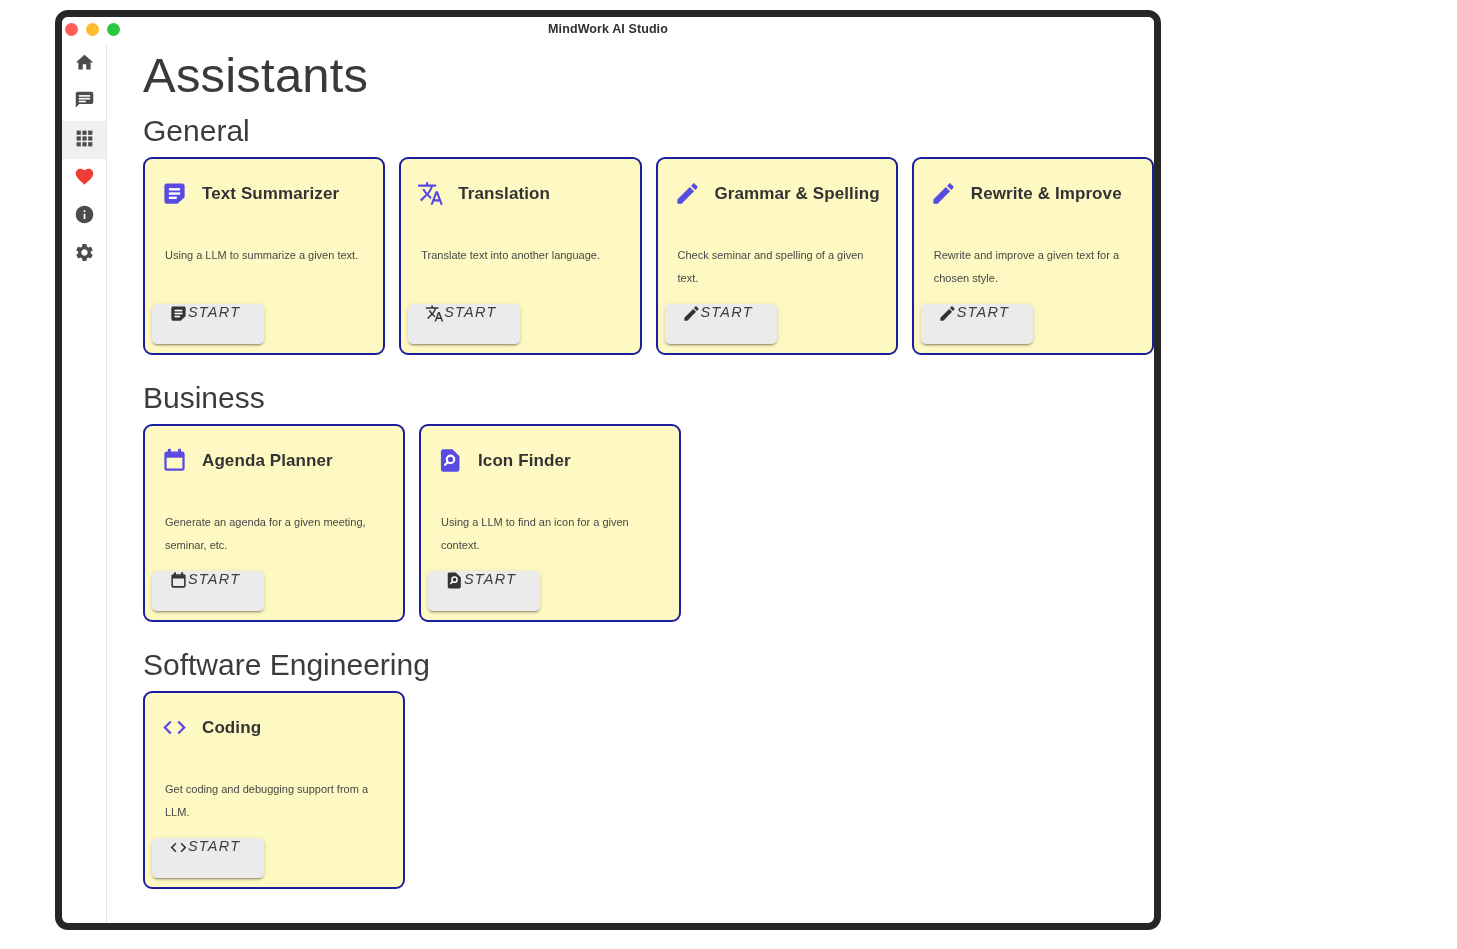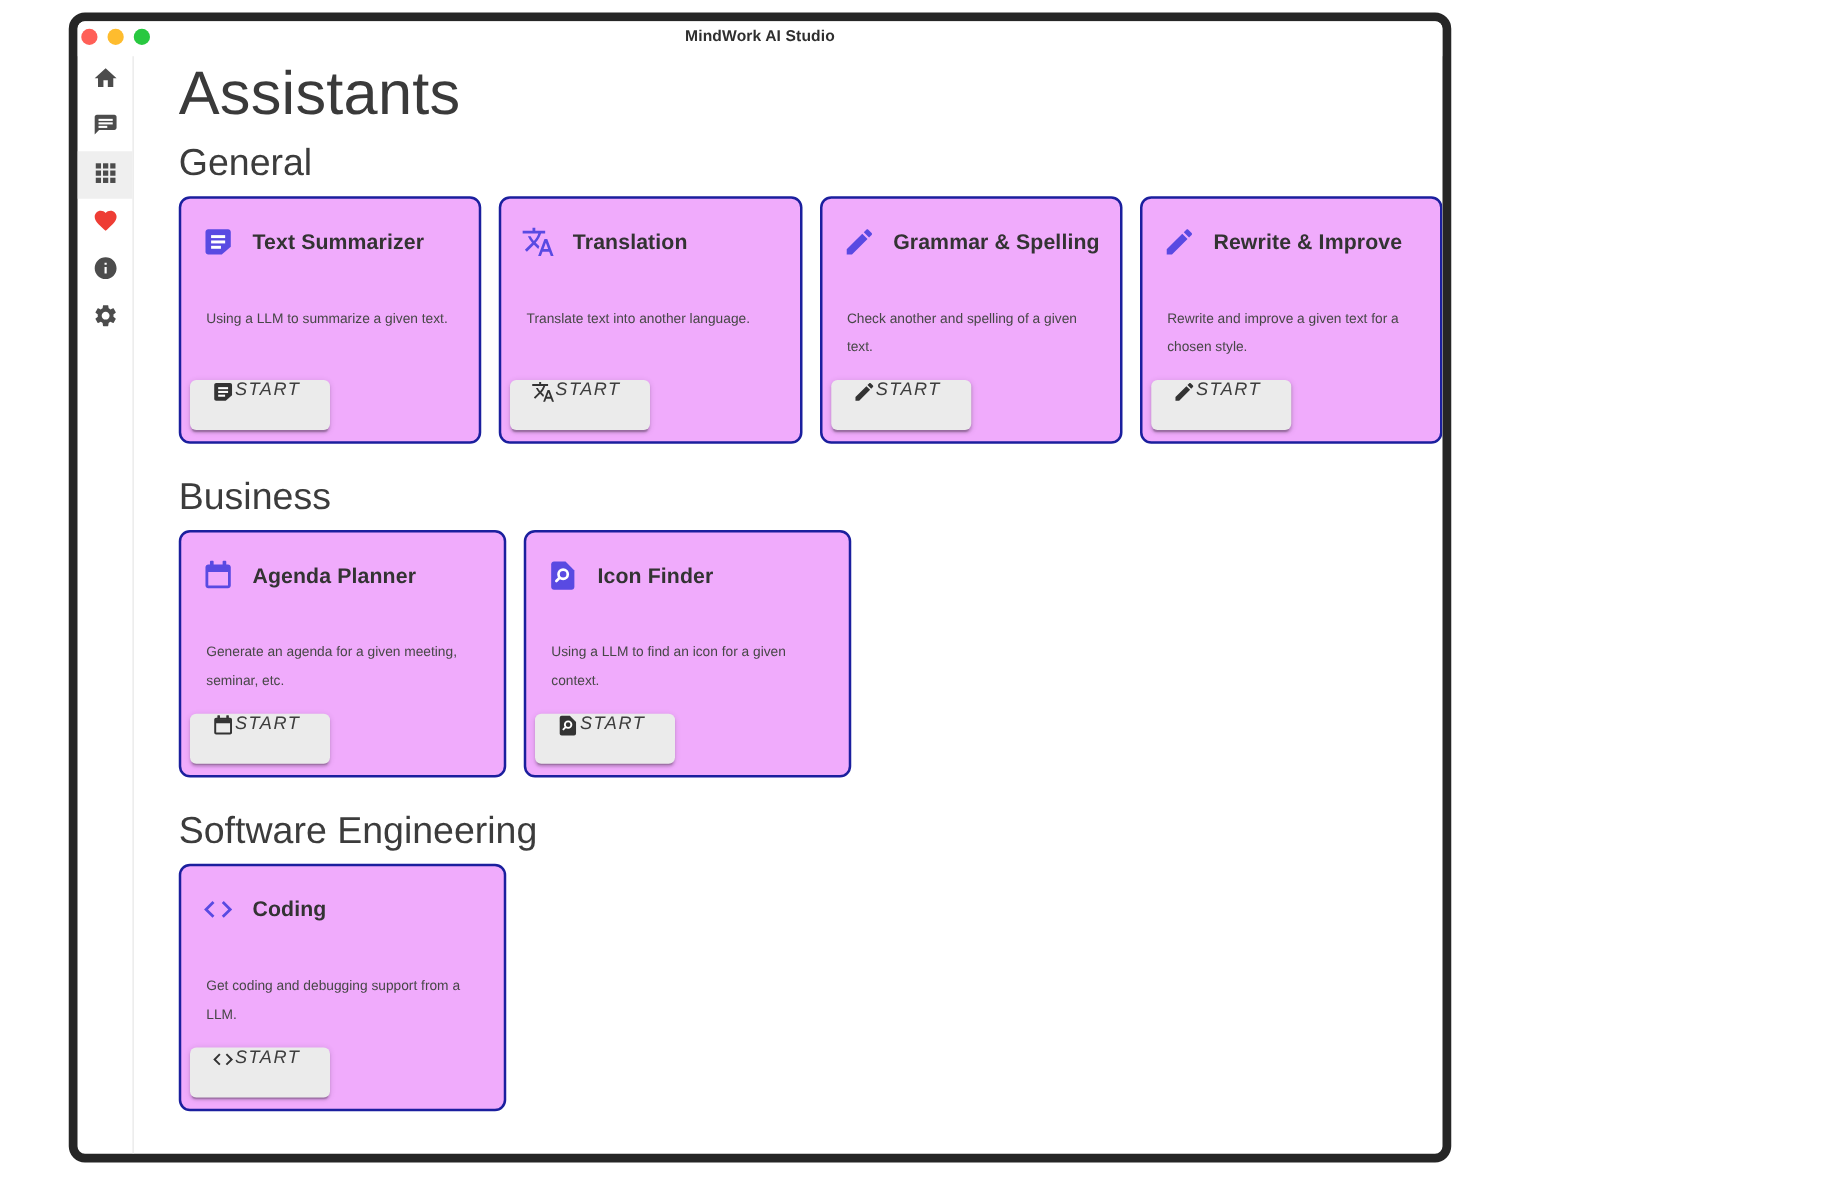--- a/index.html
+++ b/index.html
@@ -39,21 +39,21 @@
 
   .page-title { font-size:49px; font-weight:400; color:#3a3a3a; line-height:48px; letter-spacing:.2px; }
   .section-title { font-size:30px; font-weight:400; color:#3c3c3c; line-height:34px; }
   .section-title.general { margin-top:15px; }
   .section-title.business { margin-top:26px; }
   .section-title.software { margin-top:26px; }
 
   .card-row { display:flex; gap:14px; margin-top:9px; }
 
   .card {
-    position:relative; width:262px; height:198px; background:#f0abfc;
+    position:relative; width:262px; height:198px; background:#fef9c3;
     border:2px solid #1b1f9e; border-radius:9px;
   }
   .card-header {
     display:flex; align-items:center; gap:14px; padding:21px 16px 0 16px;
   }
   .card-icon { width:27px; height:27px; color:#594ae2; flex:none; display:flex; }
   .card-icon svg { width:27px; height:27px; }
   .card-title { font-size:17px; font-weight:600; color:#333333; letter-spacing:.1px; }
   .card-desc {
     padding:0 20px; margin-top:37px; font-size:11px; color:#474747; line-height:22.5px;
@@ -226,21 +226,21 @@
 
         <div class="card">
           <div class="card-header">
             <span class="card-icon">
                 <svg viewBox="0 0 24 24" fill="currentColor">
                   <use href="#ic-edit"></use>
                 </svg>
               </span>
             <span class="card-title">Grammar &amp; Spelling</span>
           </div>
-          <div class="card-desc">Check another and spelling of a given text.</div>
+          <div class="card-desc">Check seminar and spelling of a given text.</div>
           <button class="start-btn">
             <span class="btn-icon">
                 <svg viewBox="0 0 24 24" fill="currentColor">
                   <use href="#ic-edit"></use>
                 </svg>
               </span>
             <span>START</span>
           </button>
         </div>
 

